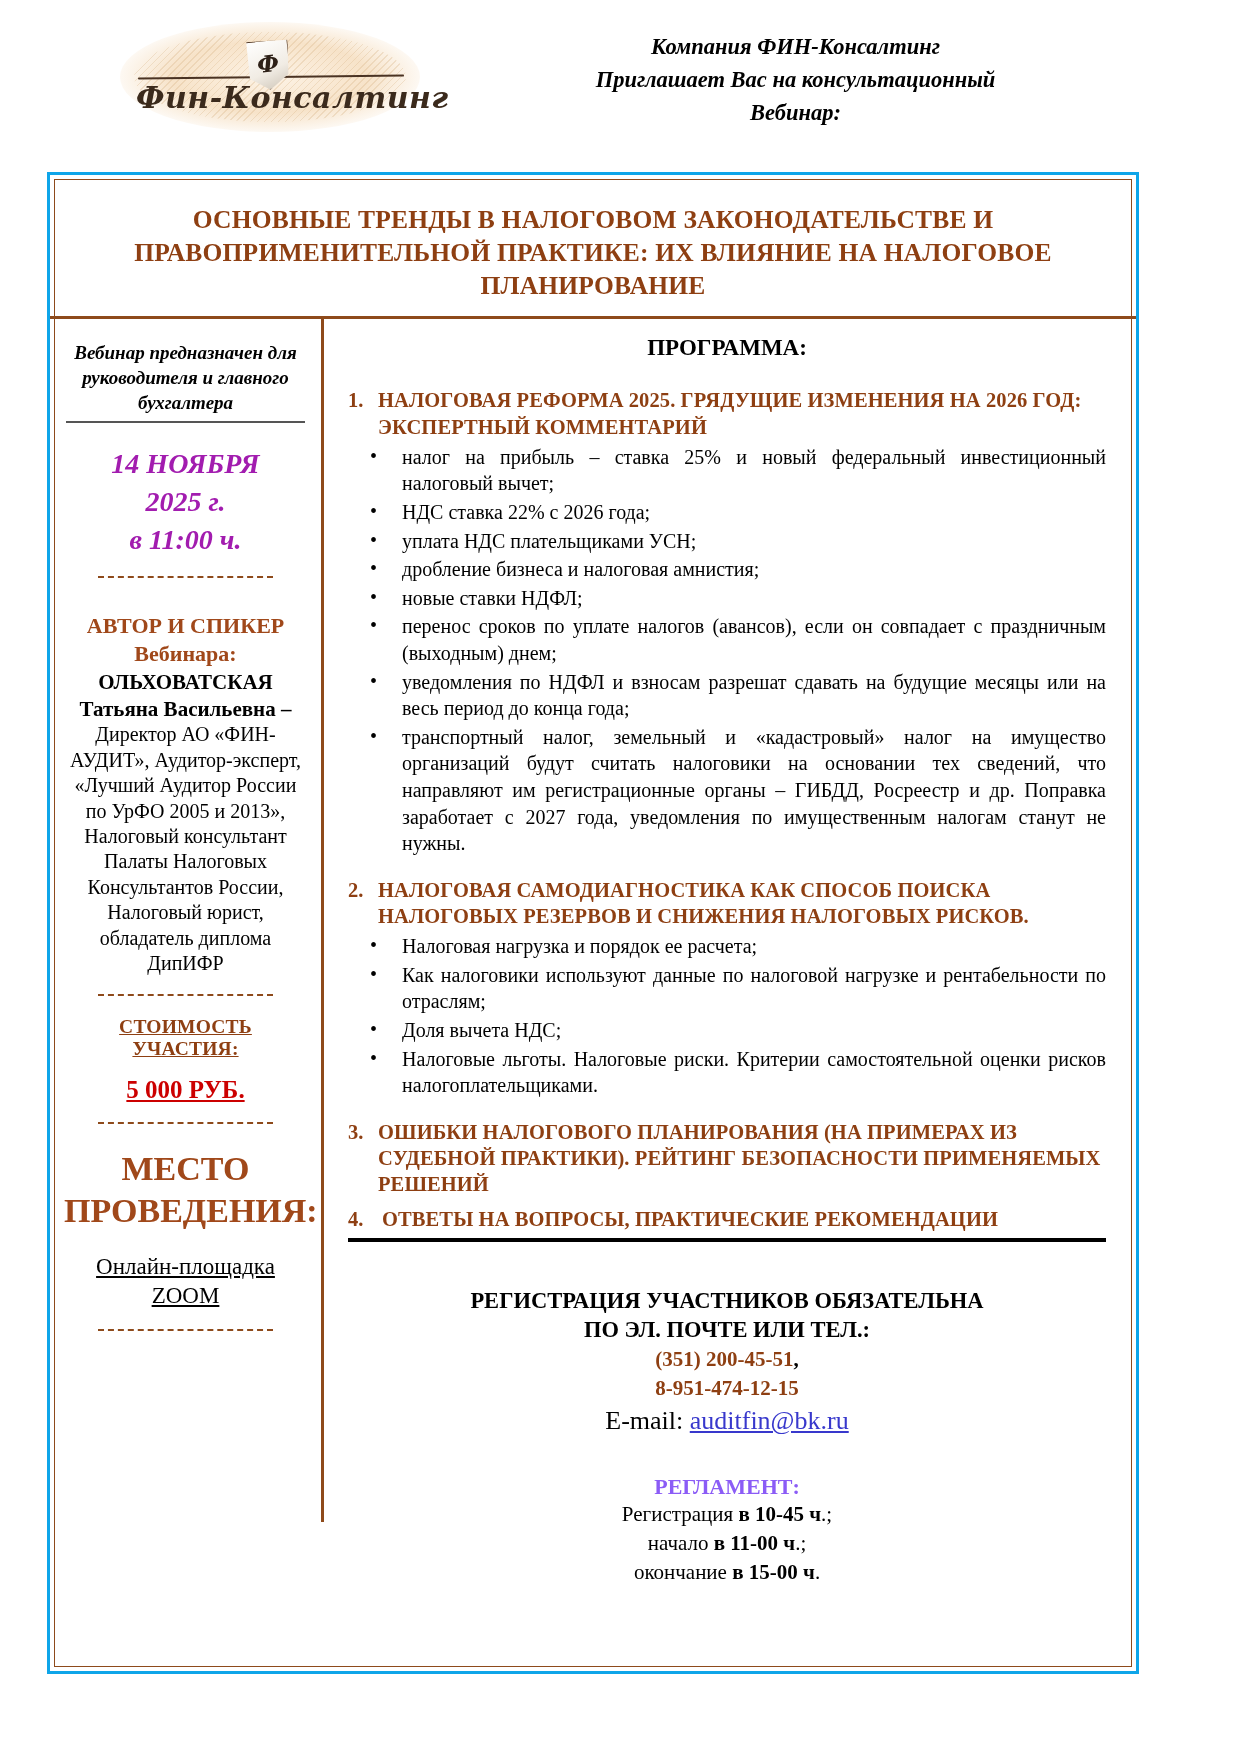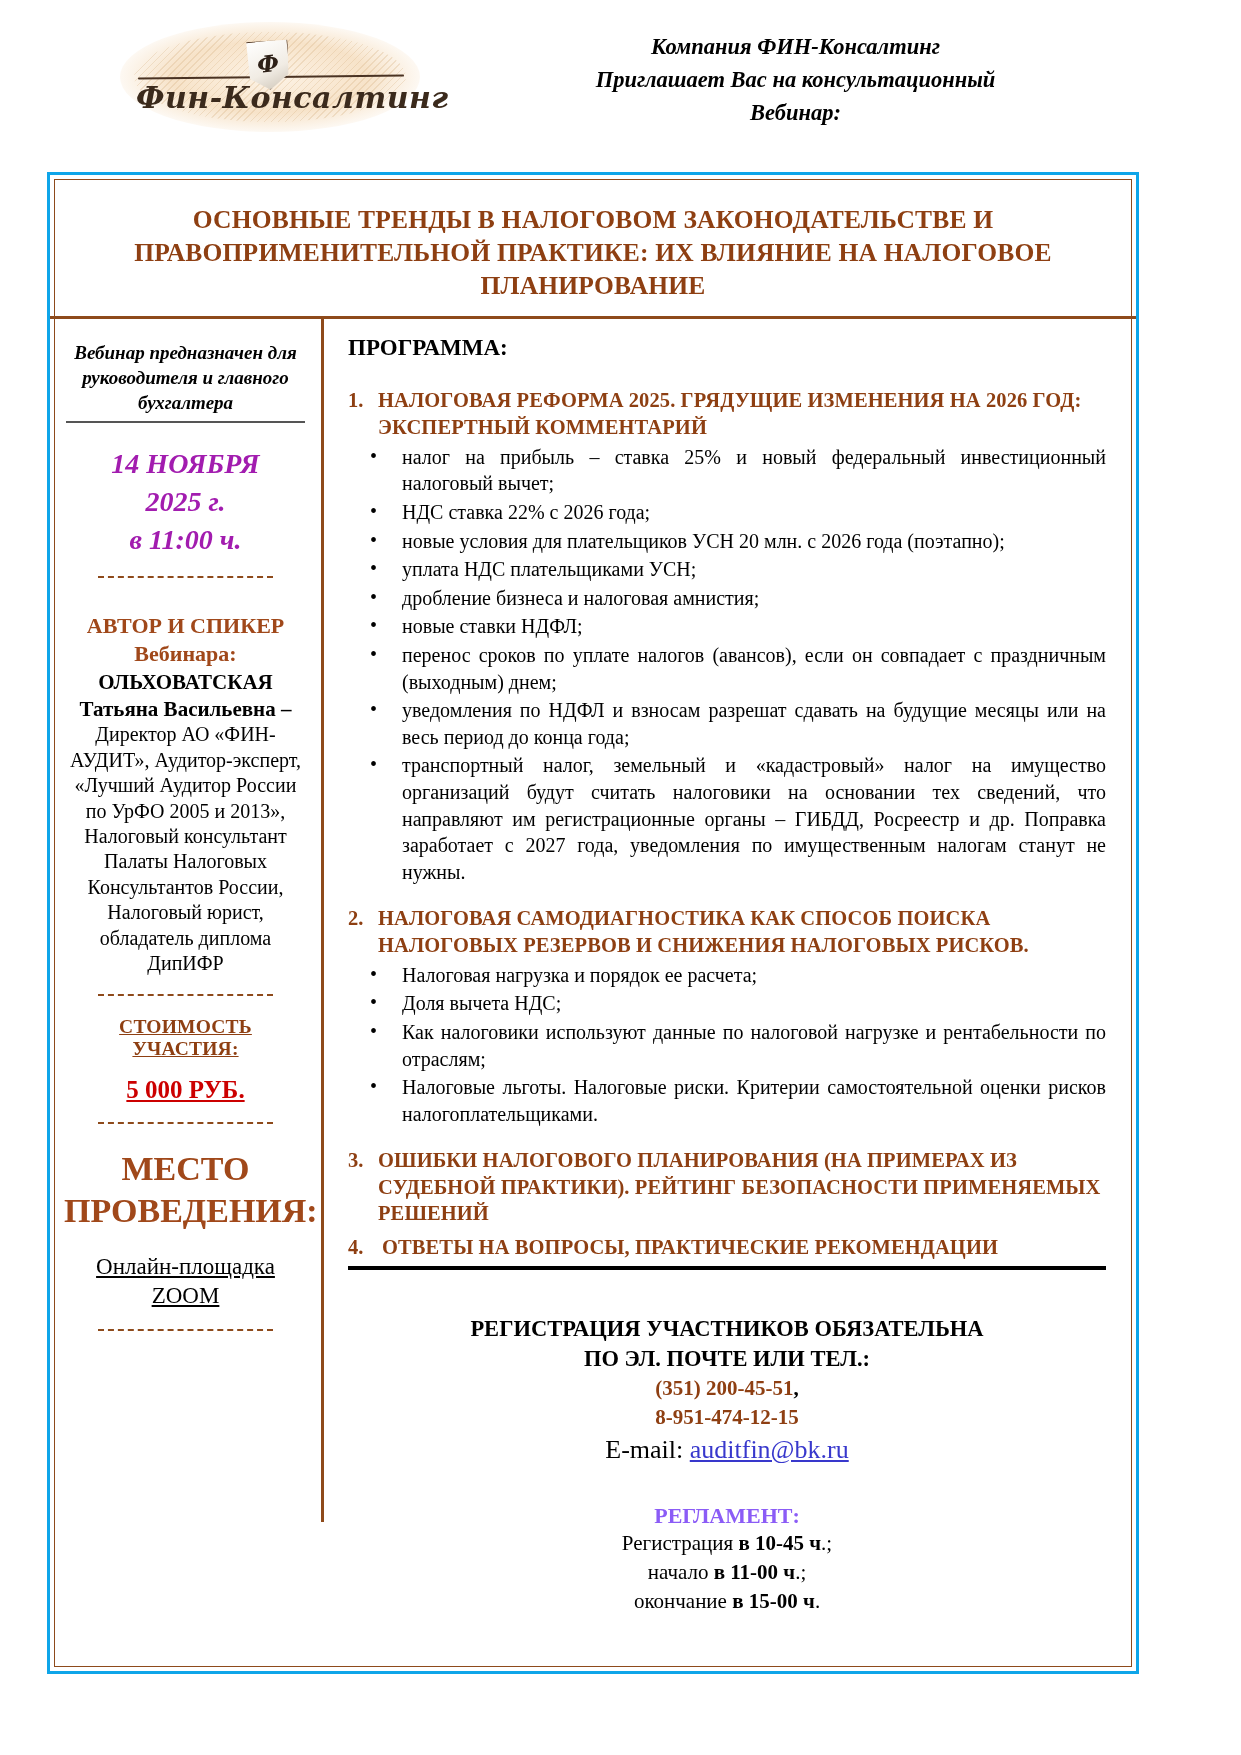--- a/index.html
+++ b/index.html
@@ -174,20 +174,21 @@
     margin-top:24px;
     font-weight:700;font-size:34px;line-height:1.22;color:#a0481a;
   }
   .place-val{
     margin-top:22px;
     font-size:23px;line-height:1.26;color:#000;text-decoration:underline;
   }
 
   
   .program-head{
+    text-align:center;
     font-weight:700;font-size:23px;color:#000;
     margin:0 0 26px 0;
   }
   .sect{margin-bottom:4px;}
   .sect-title{
     display:flex;
     font-weight:700;
     font-size:20.5px;line-height:1.28;
     color:#8e3f12;
     letter-spacing:.1px;
@@ -326,39 +327,38 @@
         <div class="program-head">ПРОГРАММА:</div>
 
         <div class="sect">
           <div class="sect-title">
             <span class="sect-num">1.</span>
             <span class="sect-txt">НАЛОГОВАЯ РЕФОРМА 2025. ГРЯДУЩИЕ ИЗМЕНЕНИЯ НА 2026 ГОД: ЭКСПЕРТНЫЙ КОММЕНТАРИЙ</span>
           </div>
           <ul class="bullets">
             <li>налог на прибыль – ставка 25% и новый федеральный инвестиционный налоговый вычет;</li>
             <li>НДС ставка 22% с 2026 года;</li>
-            <li>новые условия для плательщиков УСН 20 млн. с 2026 года (поэтапно);</li>
             <li>уплата НДС плательщиками УСН;</li>
             <li>дробление бизнеса и налоговая амнистия;</li>
             <li>новые ставки НДФЛ;</li>
             <li>перенос сроков по уплате налогов (авансов), если он совпадает с праздничным (выходным) днем;</li>
             <li>уведомления по НДФЛ и взносам разрешат сдавать на будущие месяцы или на весь период до конца года;</li>
             <li>транспортный налог, земельный и «кадастровый» налог на имущество организаций будут считать налоговики на основании тех сведений, что направляют им регистрационные органы – ГИБДД, Росреестр и др. Поправка заработает с 2027 года, уведомления по имущественным налогам станут не нужны.</li>
           </ul>
         </div>
 
         <div class="sect">
           <div class="sect-title">
             <span class="sect-num">2.</span>
             <span class="sect-txt">НАЛОГОВАЯ САМОДИАГНОСТИКА КАК СПОСОБ ПОИСКА НАЛОГОВЫХ РЕЗЕРВОВ И СНИЖЕНИЯ НАЛОГОВЫХ РИСКОВ.</span>
           </div>
           <ul class="bullets">
             <li>Налоговая нагрузка и порядок ее расчета;</li>
+            <li>Как налоговики используют данные по налоговой нагрузке и рентабельности по отраслям;</li>
             <li>Доля вычета НДС;</li>
-            <li>Как налоговики используют данные по налоговой нагрузке и рентабельности по отраслям;</li>
             <li>Налоговые льготы. Налоговые риски. Критерии самостоятельной оценки рисков налогоплательщиками.</li>
           </ul>
         </div>
 
         <div class="sect">
           <div class="sect-title">
             <span class="sect-num">3.</span>
             <span class="sect-txt">ОШИБКИ НАЛОГОВОГО ПЛАНИРОВАНИЯ (НА ПРИМЕРАХ ИЗ СУДЕБНОЙ ПРАКТИКИ). РЕЙТИНГ БЕЗОПАСНОСТИ ПРИМЕНЯЕМЫХ РЕШЕНИЙ</span>
           </div>
         </div>

